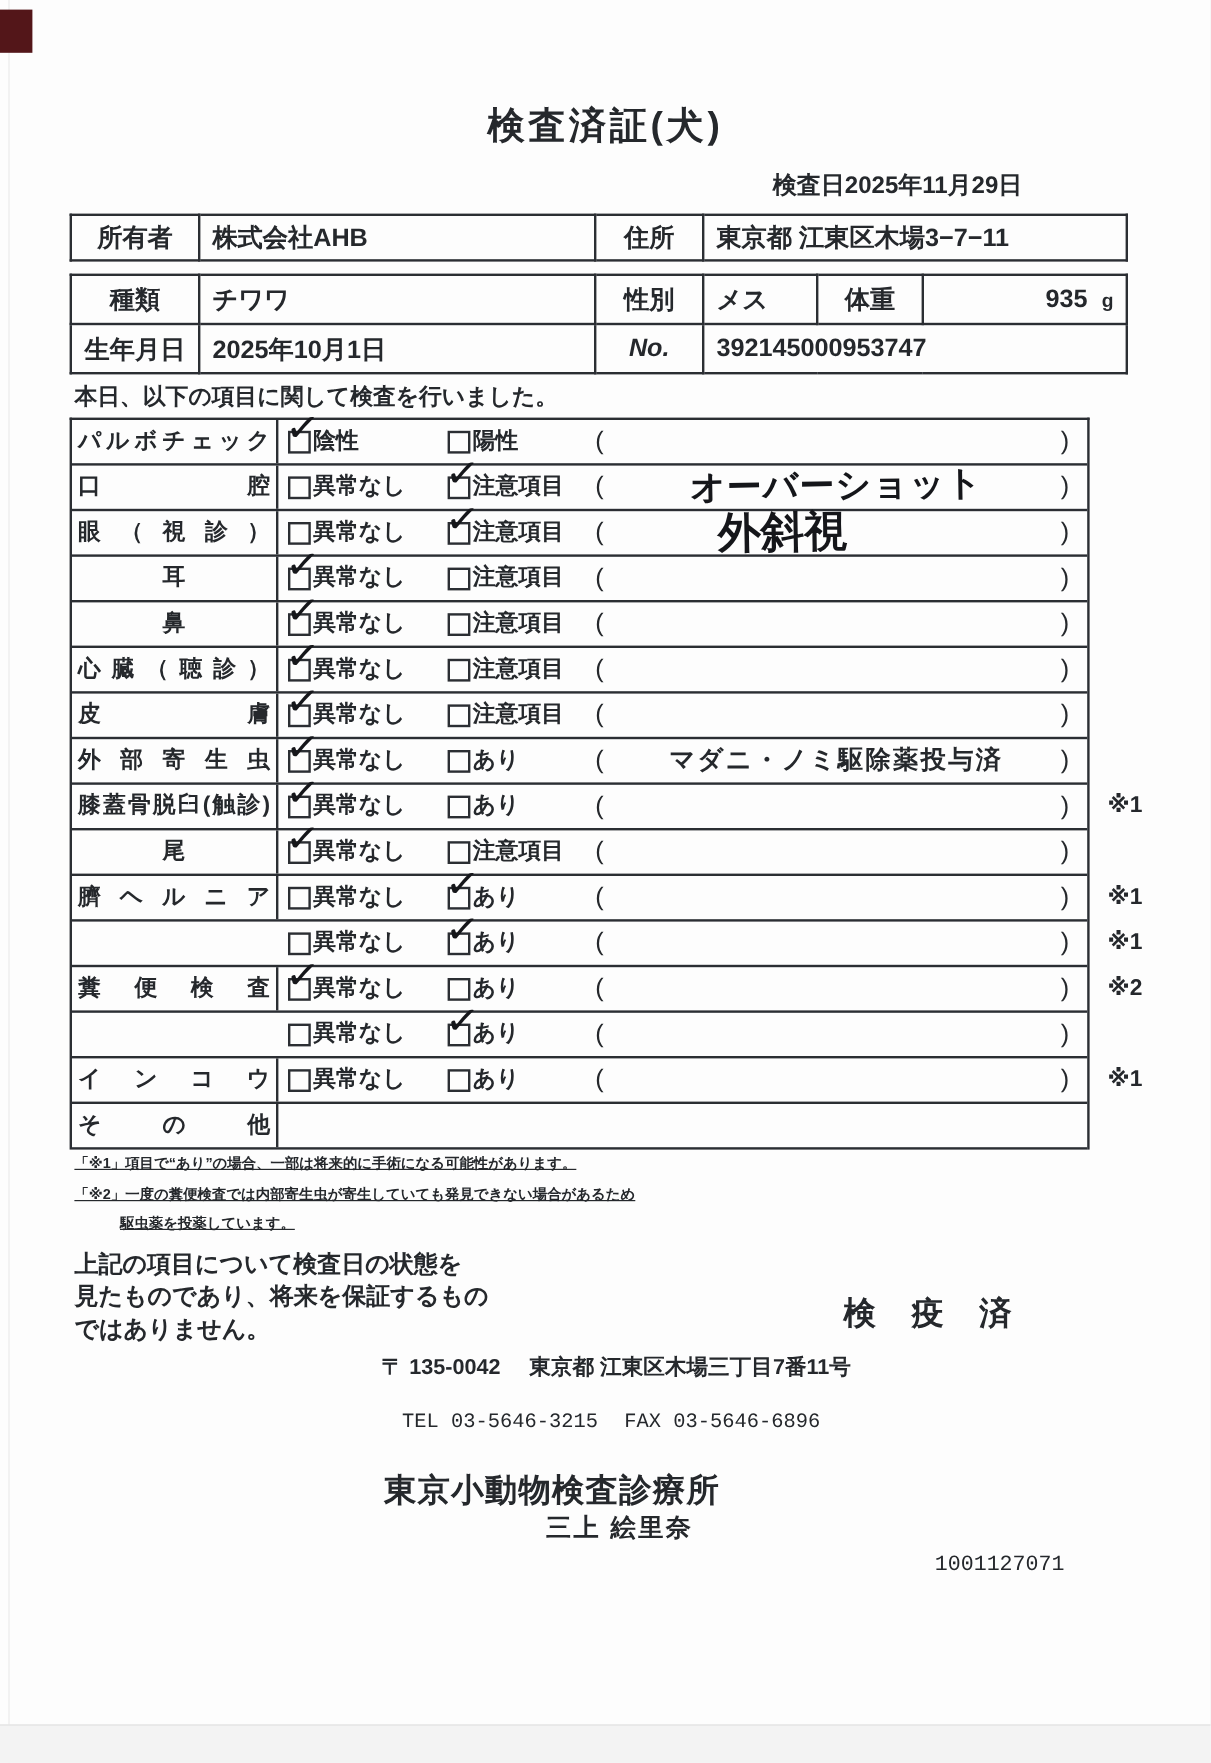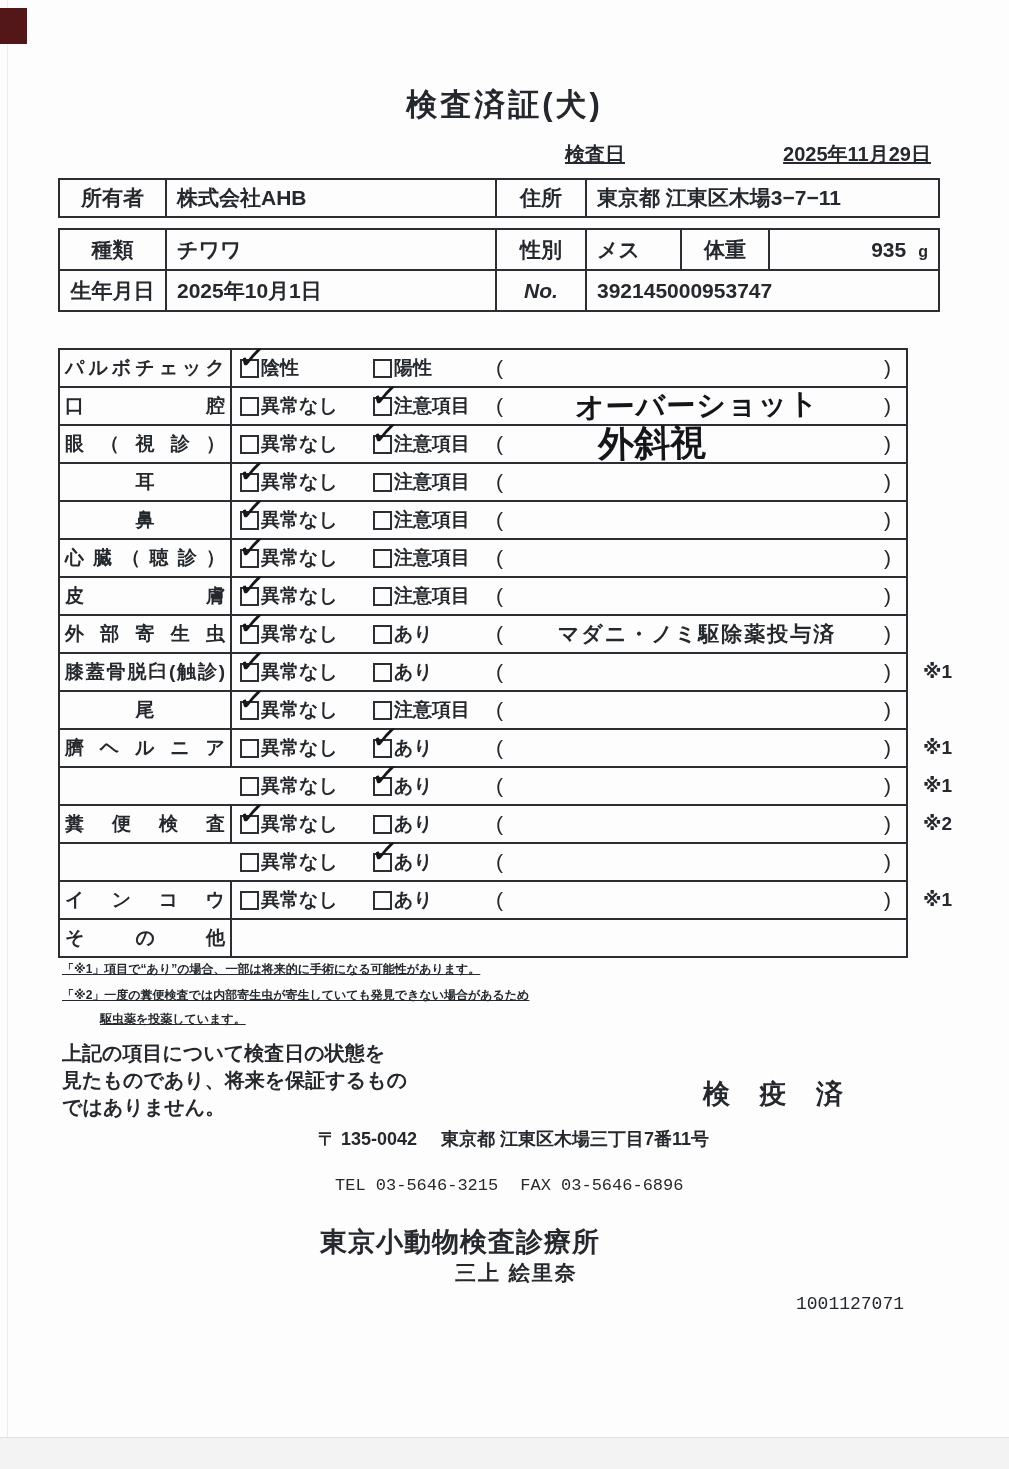--- a/index.html
+++ b/index.html
@@ -9,21 +9,21 @@
     overflow:hidden;margin:0 auto;
   }
   .page::before{content:"";position:absolute;left:7px;top:0;width:1px;height:1469px;background:#ececec;}
   .bottom-edge{position:absolute;left:0;top:1437px;width:1009px;height:32px;background:#f3f3f3;border-top:1px solid #e2e2e2;}
   .corner-mark{position:absolute;left:0;top:8px;width:27px;height:36px;background:#531619;}
 
   .title{position:absolute;left:0;top:84px;width:1009px;text-align:center;
     font-size:31px;font-weight:600;letter-spacing:3px;margin:0;}
 
   .date-row{position:absolute;left:565px;top:141px;width:366px;display:flex;
-    justify-content:space-between;font-size:20px;font-weight:600;text-decoration:underline;}
+    justify-content:center;font-size:20px;font-weight:600;}
 
   table.doc{border-collapse:collapse;table-layout:fixed;position:absolute;left:58px;}
   table.doc td{border:2px solid #2b2e33;padding:0 10px;font-size:21px;font-weight:600;
     overflow:hidden;white-space:nowrap;}
   td.lbl{text-align:center;padding:0 4px;}
   #owner-table{top:178px;width:880px;}
   #owner-table td{height:36px;}
   #pet-table{top:228px;width:880px;}
   #pet-table td{height:39px;}
   .weight-cell{text-align:right;}
@@ -67,21 +67,21 @@
 
   .stamp{position:absolute;left:703px;top:1076px;font-size:27px;font-weight:600;letter-spacing:11px;}
 
   .addr-line{position:absolute;left:318px;top:1127px;font-size:18px;font-weight:600;white-space:nowrap;}
   .addr-line .postal{margin-right:24px;}
   .tel-line{position:absolute;left:335px;top:1176px;font-size:17px;font-weight:500;
     font-family:"Liberation Mono","DejaVu Sans Mono",monospace;white-space:nowrap;}
   .tel-line .fax{margin-left:22px;}
   .clinic-name{position:absolute;left:320px;top:1224px;font-size:27px;font-weight:600;letter-spacing:1px;}
   .vet-name{position:absolute;left:455px;top:1259px;font-size:21px;font-weight:600;letter-spacing:2px;}
-  .serial{position:absolute;left:796px;top:1294px;font-size:18px;font-weight:500;
+  .serial{position:absolute;left:779px;top:1294px;font-size:18px;font-weight:500;
     font-family:"Liberation Mono","DejaVu Sans Mono",monospace;}
 </style>
 </head>
 <body>
 
 <div class="page">
 
   <div class="corner-mark"></div>
 
   <h1 class="title">検査済証(犬)</h1>
@@ -128,20 +128,21 @@
     </tr>
     <tr>
       <td class="lbl">生年月日</td>
       <td>2025年10月1日</td>
       <td class="lbl no-lbl">No.</td>
       <td colspan="3">392145000953747</td>
     </tr>
   </tbody>
     </table>
 
+  <p class="intro">本日、以下の項目に関して検査を行いました。</p>
 
   <div class="exam-table">
       <div class="exam-row">
         <div class="item-cell">パルボチェック</div>
         <div class="options-cell">
           <span class="cbx" style="left: 8px;">
             <span class="tick">✓</span>
           </span>
           <span class="opt-label" style="left: 29px;">陰性</span>
           <span class="cbx" style="left: 141px;"></span>

